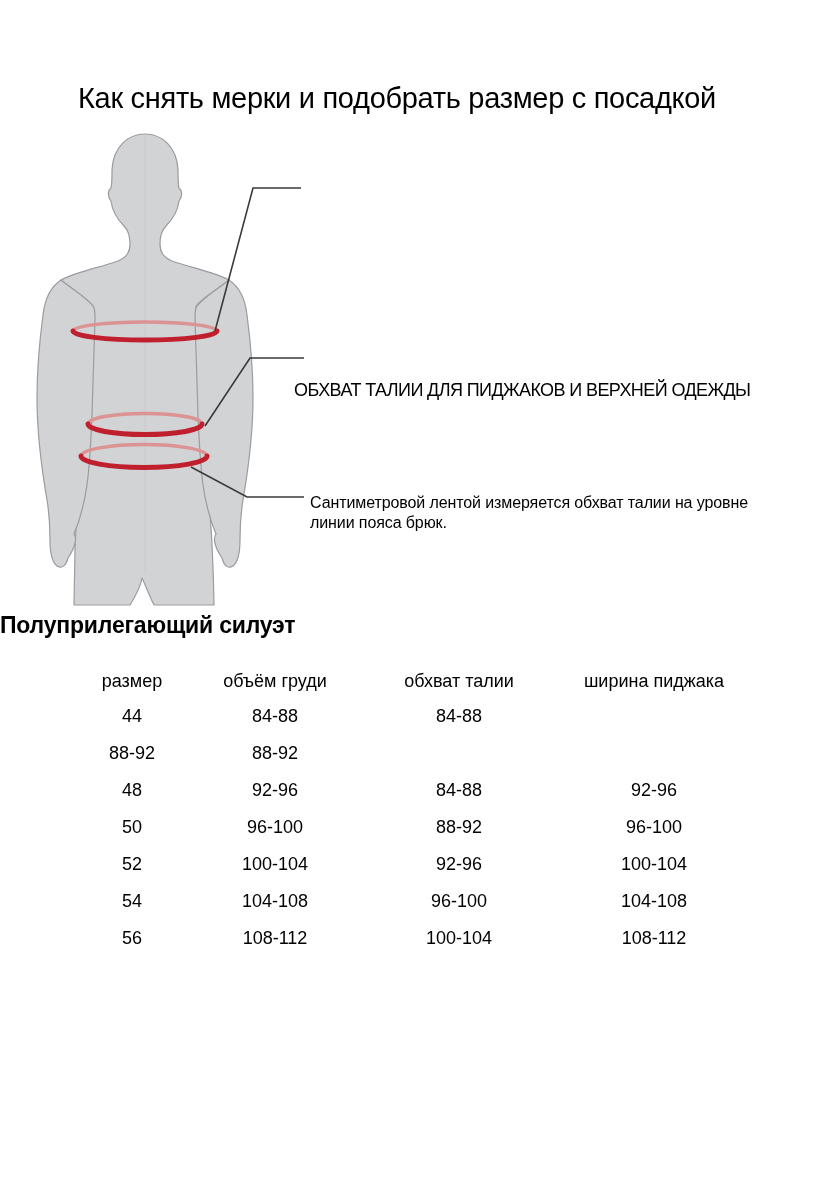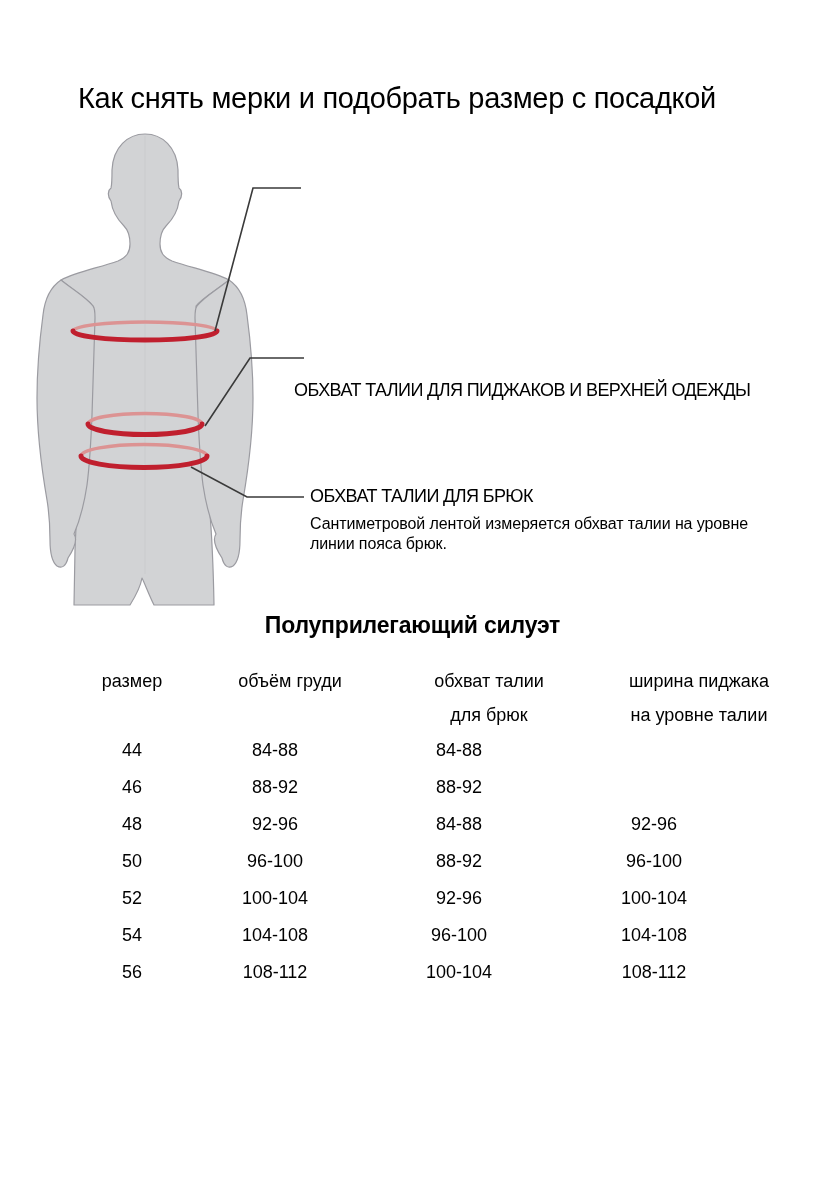--- a/index.html
+++ b/index.html
@@ -14,25 +14,25 @@
         letter-spacing:-0.3px;white-space:nowrap;}
   .figure-svg{position:absolute;left:0;top:0;}
   .sil{fill:var(--body);stroke:var(--outline);stroke-width:1.2;stroke-linejoin:round;}
   .seam{stroke:#c7c7cb;stroke-width:1;opacity:.7;}
   .band-light{fill:none;stroke:var(--band-light);stroke-width:3.5;}
   .band-dark{fill:none;stroke:var(--band-dark);stroke-width:5;stroke-linecap:round;}
   .callout{fill:none;stroke:var(--callout);stroke-width:1.6;}
   .sec{position:absolute;}
   .sec-heading{font-size:18px;font-weight:400;letter-spacing:-0.6px;white-space:nowrap;}
   .sec-text{font-size:16px;line-height:20px;white-space:pre-line;letter-spacing:-0.1px;}
-  .table-title{position:absolute;left:0;top:612px;width:825px;text-align:center;
+  .table-title{position:absolute;left:0;top:612px;width:825px;text-align:left;
         font-size:23px;font-weight:700;letter-spacing:-0.2px;}
   .size-table{position:absolute;left:57px;top:664px;width:676px;font-size:18px;}
   .trow{display:grid;grid-template-columns:150px 136px 232px 158px;}
-  .hrow{height:34px;gap:15px;}
+  .hrow{height:34px;}
   .drow{height:37px;}
   .cell{display:flex;align-items:center;justify-content:center;text-align:center;}
 </style>
 </head>
 <body>
 
 <div class="page">
 
   <h1 class="main-title">Как снять мерки и подобрать размер с посадкой</h1>
 
@@ -120,47 +120,39 @@
     <polyline class="callout" points="205,426 250,358 304,358"></polyline>
     <polyline class="callout" points="191,467 247,497 304,497"></polyline>
   </svg>
 
 
   <div class="sec" style="left:294px;top:348px;margin-top:32px;">
     <div class="sec-heading">ОБХВАТ ТАЛИИ ДЛЯ ПИДЖАКОВ И ВЕРХНЕЙ ОДЕЖДЫ</div>
   </div>
 
   <div class="sec" style="left:310px;top:486px;">
-    <div class="sec-heading">ОБХВАТ ТАЛИИ ДЛЯ БРЮК</div>
     <div class="sec-text" style="margin:7px 0 8px 0;width:490px;">Сантиметровой лентой измеряется обхват талии на уровне
 линии пояса брюк.</div>
   </div>
 
   <div class="table-title">Полуприлегающий силуэт</div>
 
   <div class="size-table">
     <div class="trow hrow">
       <div class="cell">размер</div>
       <div class="cell">объём груди</div>
       <div class="cell">обхват талии</div>
       <div class="cell">ширина пиджака</div>
     </div>
-    <div class="trow hrow">
-      <div class="cell"></div>
-      <div class="cell"></div>
-      <div class="cell">для брюк</div>
-      <div class="cell">на уровне талии</div>
-    </div>
     <div class="trow drow">
       <div class="cell">44</div>
       <div class="cell">84-88</div>
       <div class="cell">84-88</div>
     </div>
     <div class="trow drow">
-      <div class="cell">46</div>
       <div class="cell">88-92</div>
       <div class="cell">88-92</div>
     </div>
     <div class="trow drow">
       <div class="cell">48</div>
       <div class="cell">92-96</div>
       <div class="cell">84-88</div>
       <div class="cell">92-96</div>
     </div>
     <div class="trow drow">

